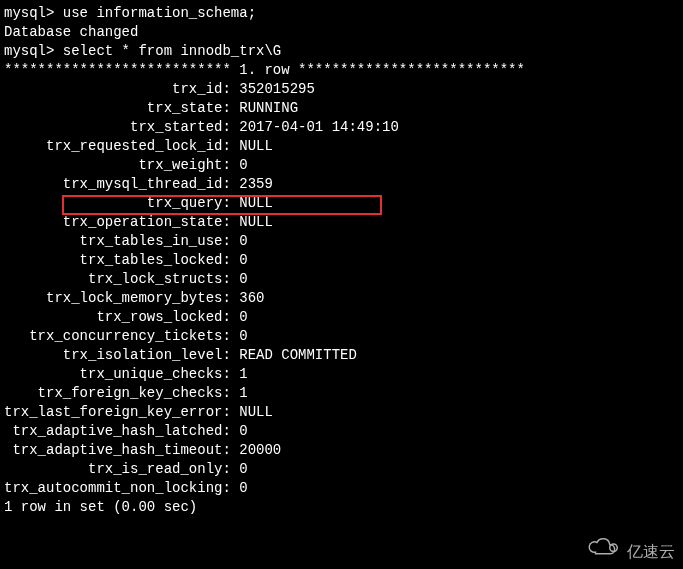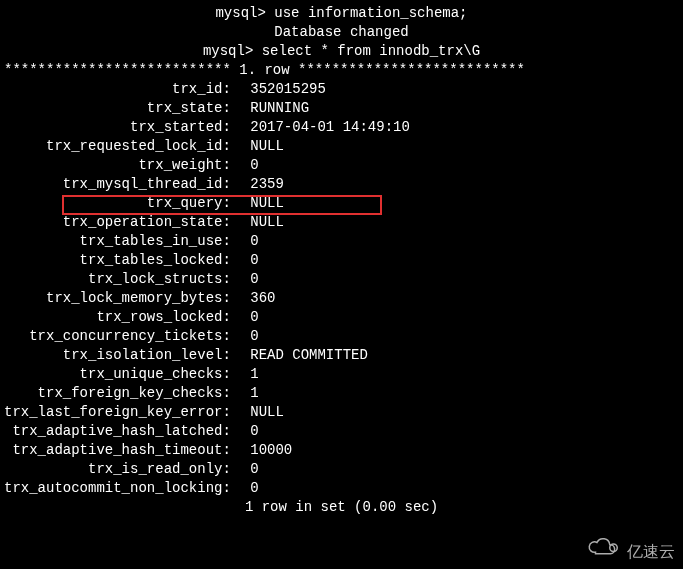--- a/index.html
+++ b/index.html
@@ -8,25 +8,25 @@
       color: #fff;
       font-family: "Courier New", monospace;
       font-size: 14px;
       line-height: 19px;
       padding: 4px;
       width: 683px;
       height: 569px;
       position: relative;
       overflow: hidden;
     }
-    .line { white-space: pre; text-align: center; }
+    .line { white-space: pre; }
     .row-sep { white-space: pre; }
     .kv-line { white-space: pre; position: relative; }
     .kv-label { display: inline; }
-    .kv-value { display: inline; margin-left: 11px; }
+    .kv-value { display: inline; }
     .highlight-box {
       position: absolute;
       border: 2px solid #e03030;
       left: 62px;
       top: 195px;
       width: 320px;
       height: 20px;
       pointer-events: none;
     }
     .watermark {
@@ -64,21 +64,21 @@
       <div class="kv-line"><span class="kv-label">         trx_tables_locked: </span><span class="kv-value">0</span></div>
       <div class="kv-line"><span class="kv-label">          trx_lock_structs: </span><span class="kv-value">0</span></div>
       <div class="kv-line"><span class="kv-label">     trx_lock_memory_bytes: </span><span class="kv-value">360</span></div>
       <div class="kv-line"><span class="kv-label">           trx_rows_locked: </span><span class="kv-value">0</span></div>
       <div class="kv-line"><span class="kv-label">   trx_concurrency_tickets: </span><span class="kv-value">0</span></div>
       <div class="kv-line"><span class="kv-label">       trx_isolation_level: </span><span class="kv-value">READ COMMITTED</span></div>
       <div class="kv-line"><span class="kv-label">         trx_unique_checks: </span><span class="kv-value">1</span></div>
       <div class="kv-line"><span class="kv-label">    trx_foreign_key_checks: </span><span class="kv-value">1</span></div>
       <div class="kv-line"><span class="kv-label">trx_last_foreign_key_error: </span><span class="kv-value">NULL</span></div>
       <div class="kv-line"><span class="kv-label"> trx_adaptive_hash_latched: </span><span class="kv-value">0</span></div>
-      <div class="kv-line"><span class="kv-label"> trx_adaptive_hash_timeout: </span><span class="kv-value">10000</span></div>
+      <div class="kv-line"><span class="kv-label"> trx_adaptive_hash_timeout: </span><span class="kv-value">20000</span></div>
       <div class="kv-line"><span class="kv-label">          trx_is_read_only: </span><span class="kv-value">0</span></div>
       <div class="kv-line"><span class="kv-label">trx_autocommit_non_locking: </span><span class="kv-value">0</span></div>
     </div>
   <div class="line">1 row in set (0.00 sec)</div>
 </div>
 
 <div class="highlight-box"></div>
 
 <div class="watermark">
   <span>

